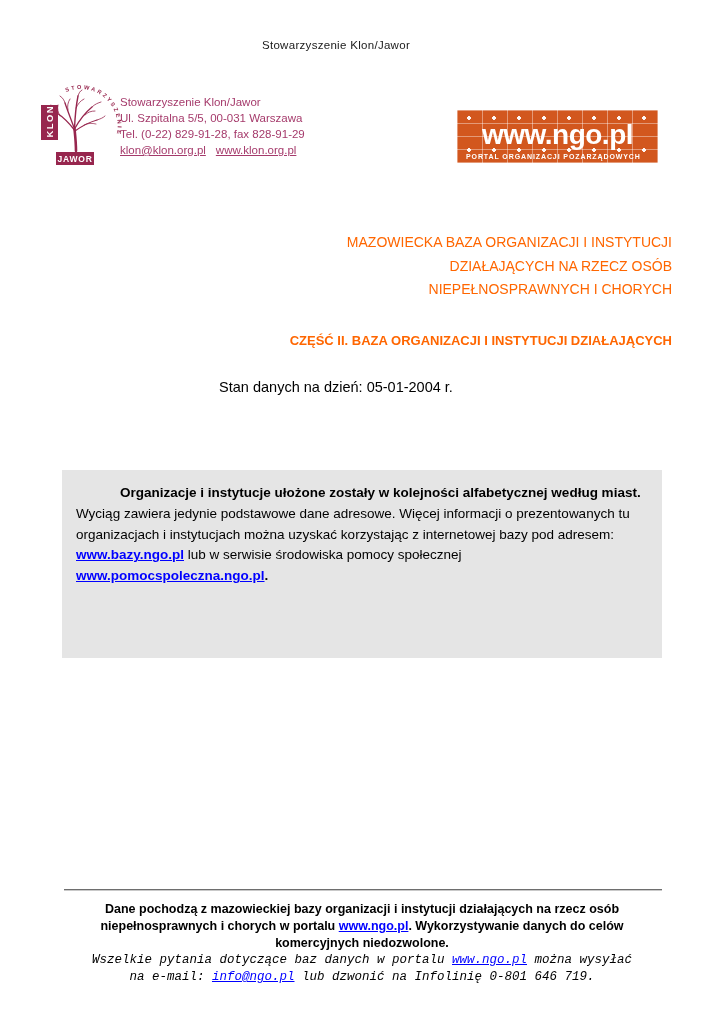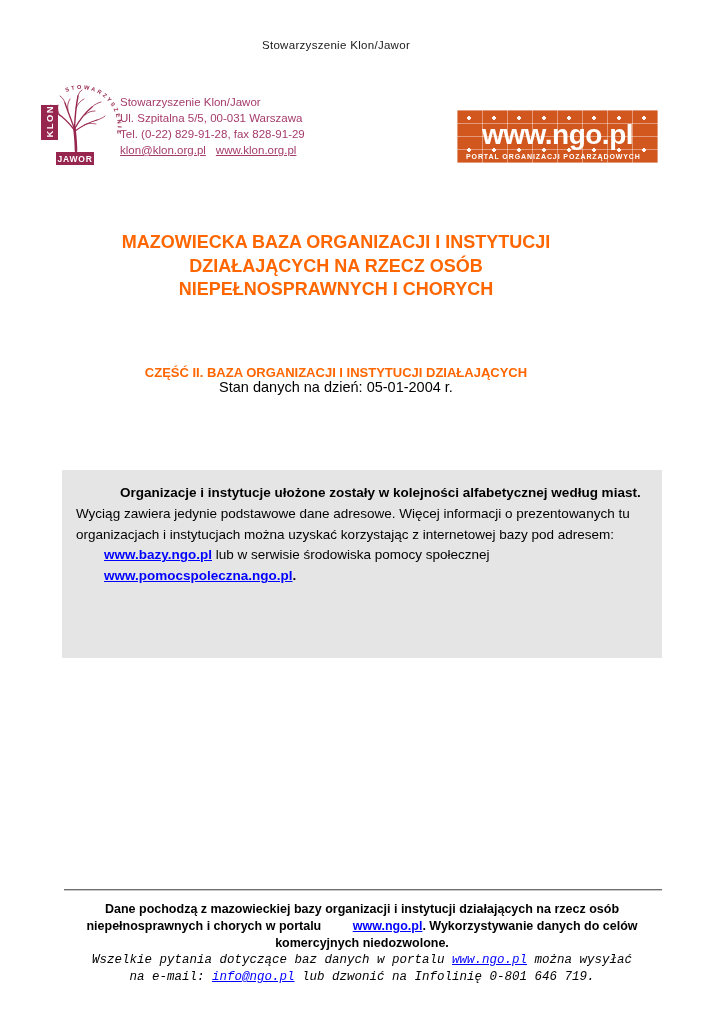--- a/index.html
+++ b/index.html
@@ -33,36 +33,36 @@
       radial-gradient(circle 2px at 12px 8px, rgba(255,255,255,.95) 98%, transparent),
       radial-gradient(circle 2px at 12px 40px, rgba(255,255,255,.95) 98%, transparent),
       linear-gradient(to right, rgba(255,255,255,.40) 1px, transparent 1px),
       linear-gradient(to bottom, rgba(255,255,255,.40) 1px, transparent 1px);
     background-size:25px 53px,25px 53px,25px 100%,100% 13px;}
   .ngo-title{position:absolute;top:9px;left:0;width:100%;text-align:center;
     font-size:28px;font-weight:700;color:#fff;letter-spacing:-.5px;}
   .ngo-tagline{position:absolute;left:9px;bottom:3px;font-size:7px;color:#fff;letter-spacing:.9px;font-weight:700;}
 
   
-  .main-title{position:absolute;top:231px;left:0;width:100%;text-align:center;
-    color:var(--orange);font-weight:700;font-size:18px;line-height:23.5px;}
-  .sub-title{position:absolute;top:332px;left:0;width:100%;text-align:center;
-    color:var(--orange);font-weight:700;font-size:13px;line-height:18px;margin-top:32px;}
+  .main-title{position:absolute;top:231px;left:0;width:100%;text-align:right;
+    color:var(--orange);font-weight:400;font-size:14px;line-height:23.5px;}
+  .sub-title{position:absolute;top:332px;left:0;width:100%;text-align:right;
+    color:var(--orange);font-weight:700;font-size:13px;line-height:18px;}
   .date-line{position:absolute;top:379px;left:0;width:100%;text-align:center;
     color:#000;font-weight:400;font-size:14.5px;}
 
   
   .info-box{position:absolute;left:62px;top:470px;width:600px;height:188px;background:var(--gbbg);
     padding:13px 14px;font-size:13.5px;line-height:20.8px;}
   .gb-para{text-indent:44px;}
 
   
   .rn{}
   .rb{font-weight:700;}
-  .rl{color:var(--blue);font-weight:700;text-decoration:underline;margin-left:28px;}
+  .rl{color:var(--blue);font-weight:700;text-decoration:underline;}
   .ri{font-style:italic;}
   .ril{color:var(--blue);font-style:italic;text-decoration:underline;}
   a.rl, a.ril{cursor:pointer;}
 
   
   .divider{position:absolute;left:64px;top:889px;width:598px;height:2px;
     background:linear-gradient(to bottom,#6e6e6e 0 1px,#c9c9c9 1px 2px);}
   .footer-bold{position:absolute;left:62px;top:901px;width:600px;text-align:center;
     font-size:12.5px;line-height:17px;font-weight:700;}
   .footer-italic{position:absolute;left:62px;top:952px;width:600px;text-align:center;

